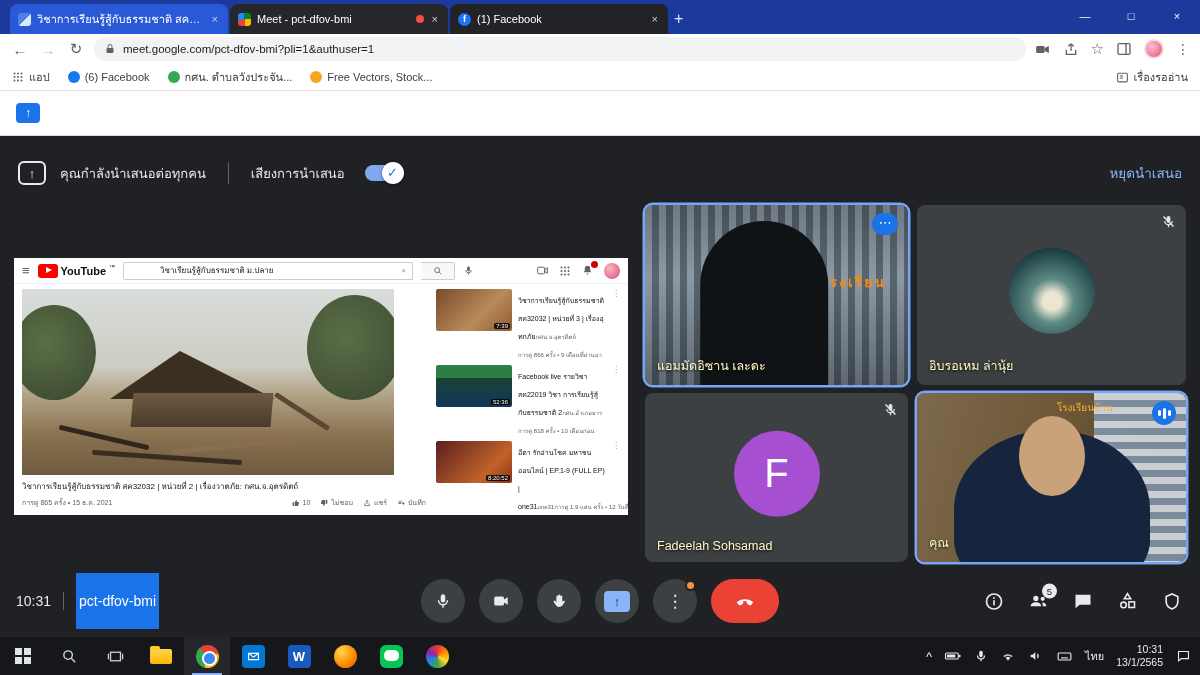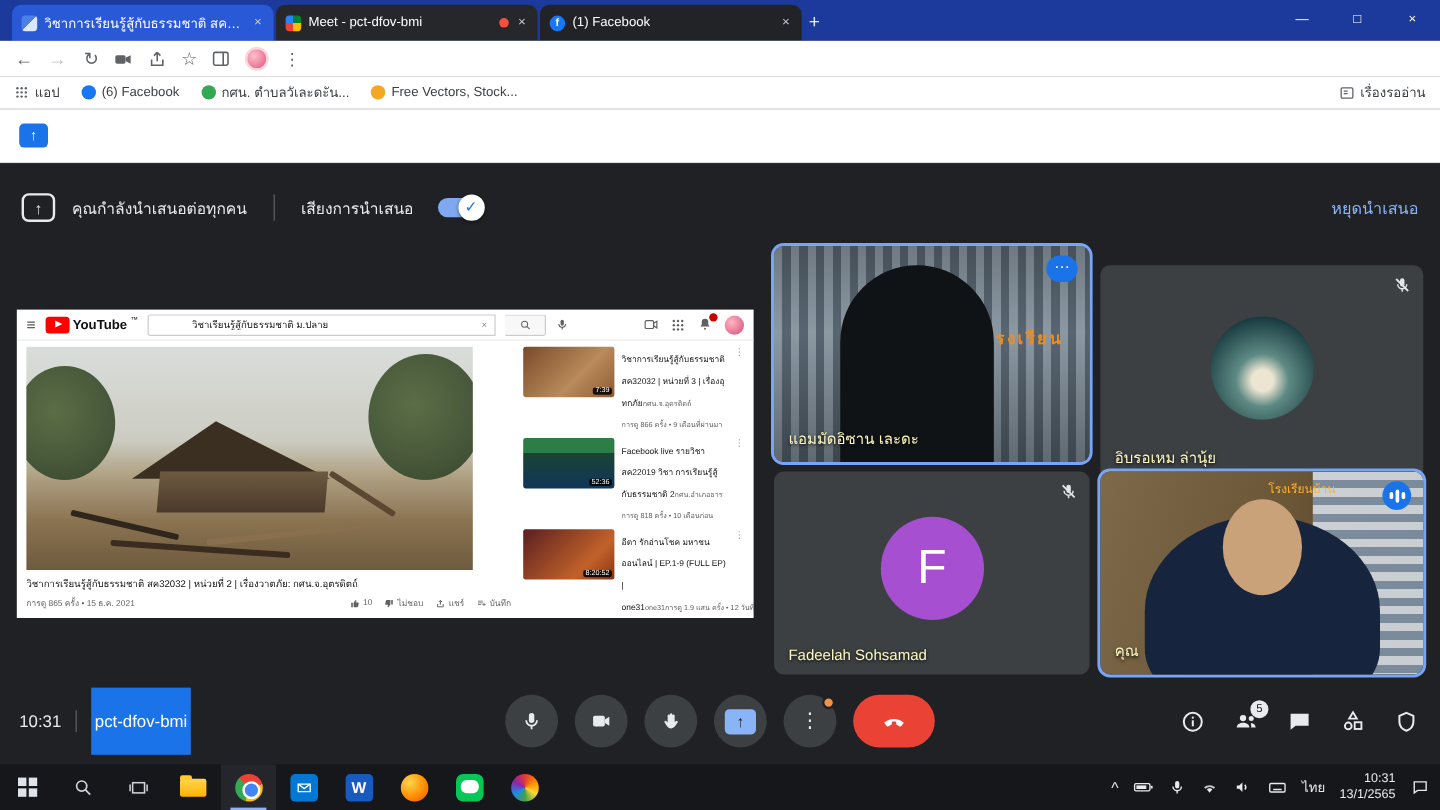--- a/index.html
+++ b/index.html
@@ -180,20 +180,27 @@
       <span class="winbtn">—</span>
       <span class="winbtn">□</span>
       <span class="winbtn">×</span>
     </div>
   </div>
 
   <div class="toolbar">
     <span class="nav-ic">←</span>
     <span class="nav-ic dim">→</span>
     <span class="nav-ic">↻</span>
+    <div class="omni">
+      <svg width="12" height="12" viewBox="0 0 24 24" fill="#5f6368">
+          <rect x="5" y="10" width="14" height="10" rx="2"></rect>
+          <path d="M8 10V7a4 4 0 0 1 8 0v3" fill="none" stroke="#5f6368" stroke-width="2"></path>
+        </svg>
+      <span>meet.google.com/pct-dfov-bmi?pli=1&amp;authuser=1</span>
+    </div>
     <div class="tool-icons">
       <svg width="17" height="17" viewBox="0 0 24 24" fill="currentColor">
           <rect x="3" y="7" width="12" height="10" rx="2"></rect>
           <path d="M15 10l6-3v10l-6-3z"></path>
         </svg>
       <svg width="16" height="16" viewBox="0 0 24 24" fill="none" stroke="currentColor" stroke-width="2">
           <path d="M12 15V4m0 0l-4 4m4-4l4 4"></path>
           <path d="M5 13v7h14v-7"></path>
         </svg>
       <span style="font-size:15px">☆</span>
@@ -220,21 +227,21 @@
           <circle cx="19" cy="19" r="2"></circle>
         </svg>
       <span>แอป</span>
     </span>
     <span class="bm">
       <span class="bm-dot" style="background:#1877f2"></span>
       <span>(6) Facebook</span>
     </span>
     <span class="bm">
       <span class="bm-dot" style="background:#34a853"></span>
-      <span>กศน. ตำบลวัเละดะัน...</span>
+      <span>กศน. ตำบลวังประจัน...</span>
     </span>
     <span class="bm">
       <span class="bm-dot" style="background:#f5a623"></span>
       <span>Free Vectors, Stock...</span>
     </span>
     <span class="bm-spacer"></span>
     <span class="bm">
       <svg width="13" height="13" viewBox="0 0 24 24" fill="none" stroke="#5f6368" stroke-width="2">
           <rect x="3" y="4" width="18" height="16" rx="2"></rect>
           <line x1="7" y1="9" x2="13" y2="9"></line>
@@ -389,21 +396,21 @@
     </div>
 
     <div class="tile speaking" style="left:645px;top:69px;width:263px;height:180px;">
       <span class="vid-metal"></span>
       <span class="ov-orange" style="right:22px;top:66px;font-size:14px;">โรงเรียน</span>
       <span class="fig"></span>
       <span class="tile-menu">⋯</span>
       <span class="tname">แอมมัดอิซาน เละดะ</span>
     </div>
 
-    <div class="tile" style="left:917px;top:85px;width:269px;height:180px;">
+    <div class="tile" style="left:917px;top:69px;width:269px;height:180px;">
       <span class="av-circle av-mosque"></span>
       <span class="micoff">
         <svg width="15" height="15" viewBox="0 0 24 24" fill="currentColor">
             <rect x="9" y="3" width="6" height="11" rx="3"></rect>
             <path d="M6 11a6 6 0 0 0 12 0" fill="none" stroke="currentColor" stroke-width="2"></path>
             <line x1="12" y1="17" x2="12" y2="21" stroke="currentColor" stroke-width="2"></line>
             <line x1="4" y1="4" x2="20" y2="20" stroke="currentColor" stroke-width="2.4"></line>
           </svg>
       </span>
       <span class="tname">อิบรอเหม ล่านุ้ย</span>

